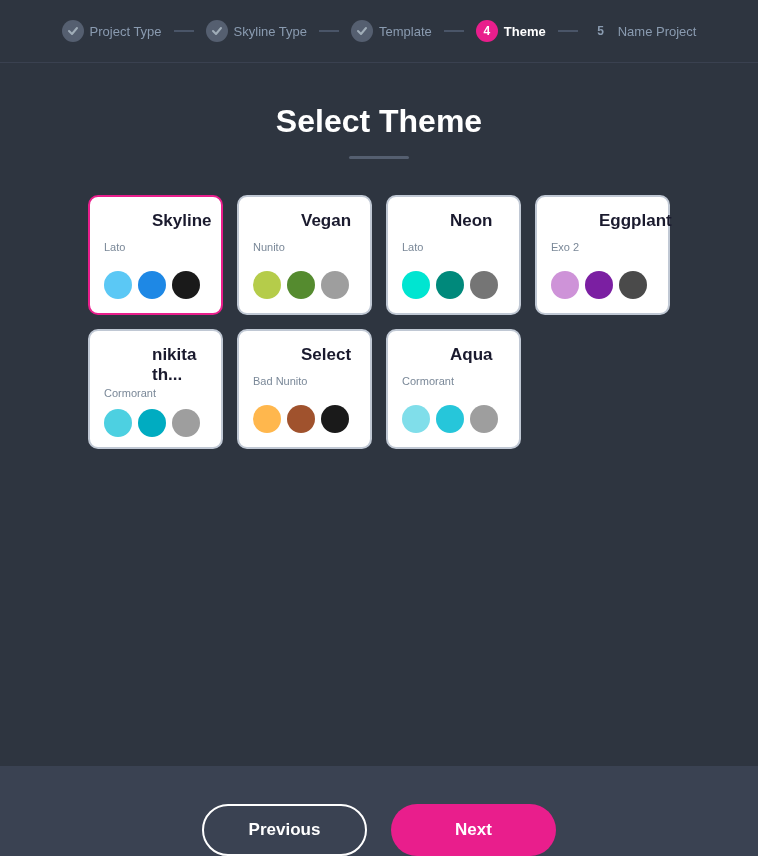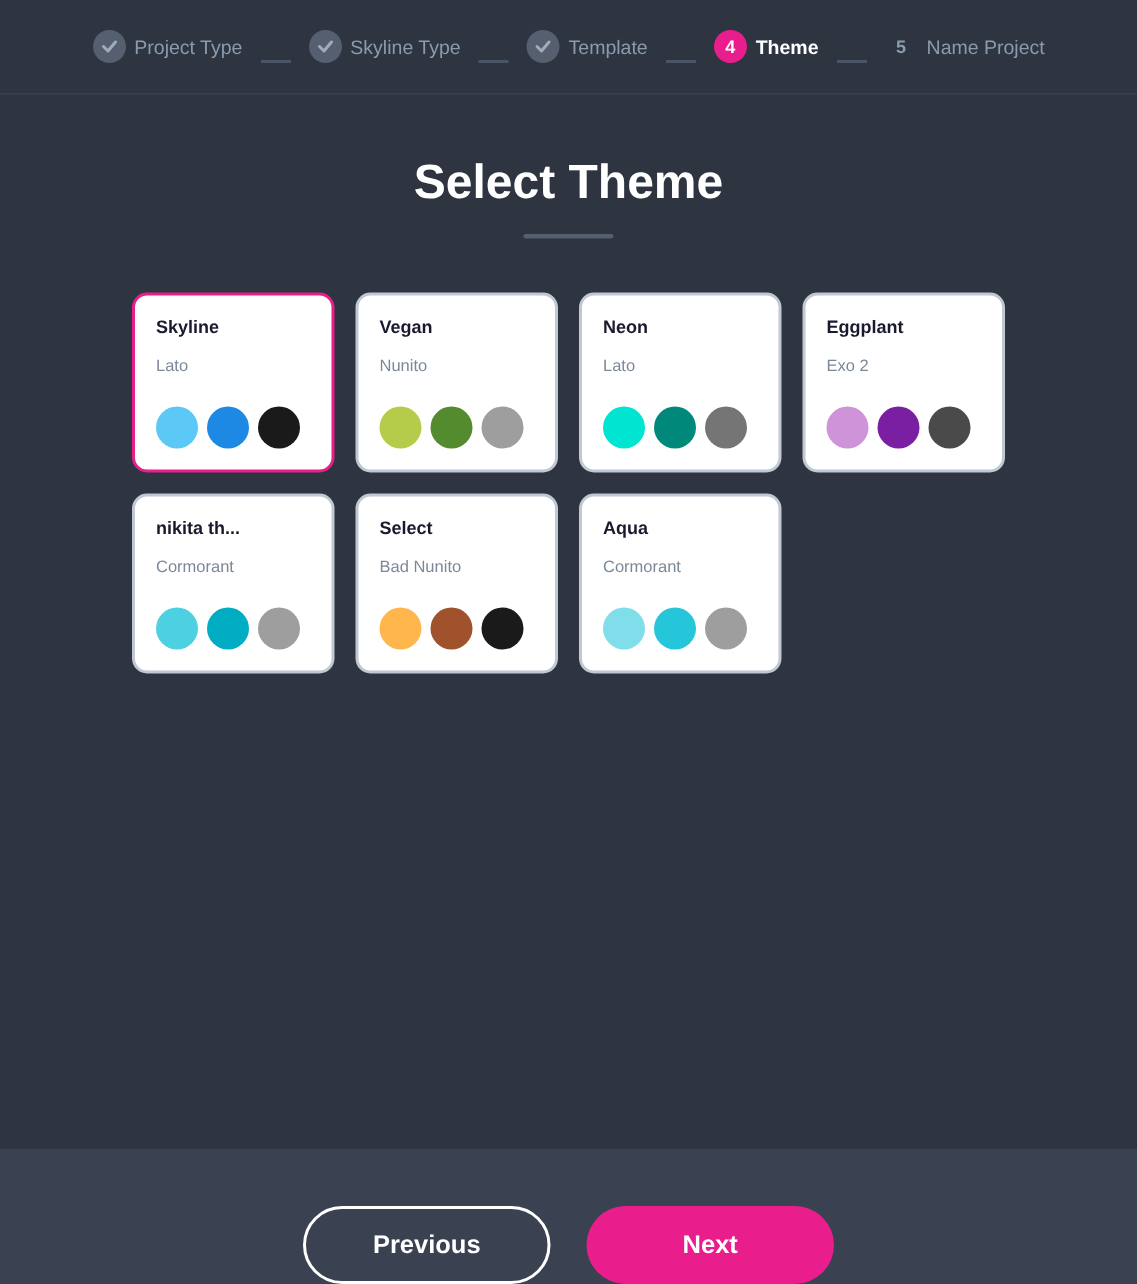--- a/index.html
+++ b/index.html
@@ -10,21 +10,21 @@
       background-color: #2e3540;
       font-family: 'Segoe UI', Arial, sans-serif;
       overflow: hidden;
       display: flex;
       flex-direction: column;
     }
 
     
     .stepper {
       display: flex;
-      align-items: flex-end;
+      align-items: center;
       justify-content: center;
       gap: 8px;
       padding: 20px 16px;
       background-color: #2e3540;
       border-bottom: 1px solid #3a4150;
     }
 
     .step {
       display: flex;
       align-items: center;
@@ -117,24 +117,25 @@
       background-color: #ffffff;
     }
 
     .theme-card:not(.selected) {
       border-color: #c0c8d4;
       background-color: #ffffff;
       border-radius: 10px;
     }
 
     .theme-name {
-      font-size: 12px;
+      font-size: 17px;
       font-weight: 700;
       color: #1a1a2e;
       margin-bottom: 2px;
+      margin-left: 48px;
     }
 
     .theme-font {
       font-size: 11px;
       color: #7a8898;
       margin-bottom: 10px;
     }
 
     .theme-colors {
       display: flex;

